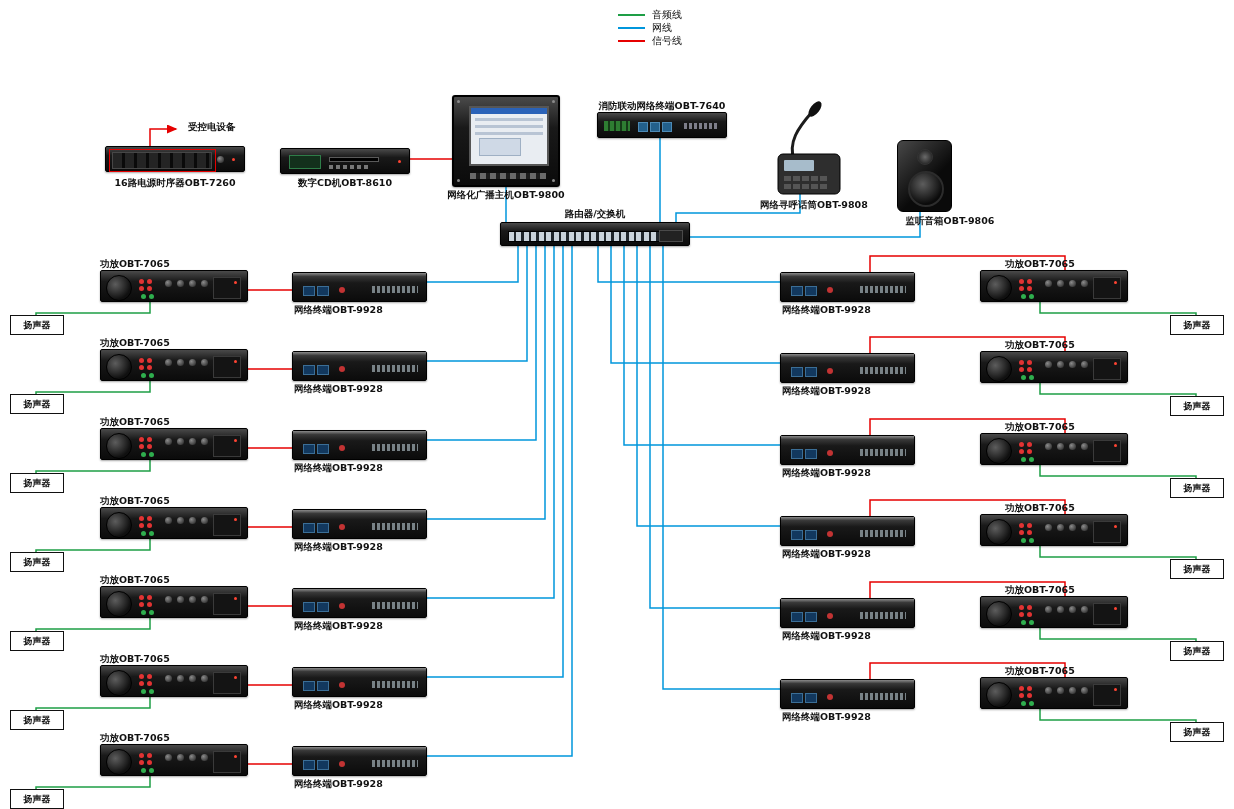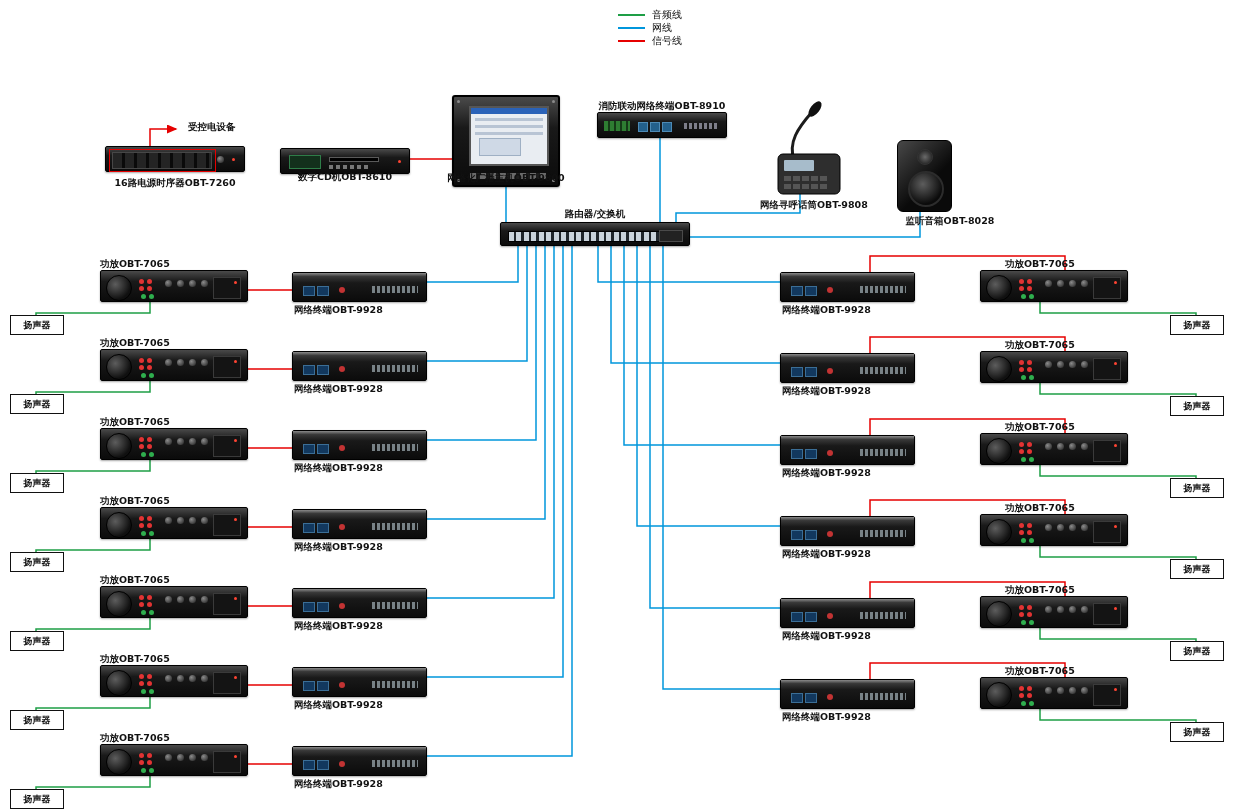--- a/index.html
+++ b/index.html
@@ -157,46 +157,46 @@
   </div>
   <div class="lbl center" style="left:95px;top:177px;width:160px">16路电源时序器OBT-7260</div>
   <div class="lbl" style="left:188px;top:121px">受控电设备</div>
 
   <div class="dev rack cd" style="left:280px;top:148px">
     <span class="disp"></span>
     <span class="slot"></span>
     <span class="btnrow"></span>
     <span class="led" style="right:8px;top:11px"></span>
   </div>
-  <div class="lbl center" style="left:275px;top:171px;width:140px">数字CD机OBT-8610</div>
+  <div class="lbl center" style="left:275px;top:177px;width:140px">数字CD机OBT-8610</div>
 
   <div class="dev rack host" style="left:452px;top:95px">
     <span class="screw" style="left:3px;top:3px"></span>
     <span class="screw" style="right:3px;top:3px"></span>
     <span class="screw" style="left:3px;bottom:3px"></span>
     <span class="screw" style="right:3px;bottom:3px"></span>
     <span class="screen">
       <span class="bar"></span>
       <span class="sline" style="top:10px"></span>
       <span class="sline" style="top:17px"></span>
       <span class="sline" style="top:24px"></span>
       <span class="swin"></span>
     </span>
     <span class="btns"></span>
   </div>
-  <div class="lbl center" style="left:444px;top:172px;width:124px">网络化广播主机OBT-9800</div>
+  <div class="lbl center" style="left:444px;top:189px;width:124px">网络化广播主机OBT-9800</div>
 
   <div class="dev rack fire" style="left:597px;top:112px">
     <span class="gblock"></span>
     <span class="bport" style="left:40px"></span>
     <span class="bport" style="left:52px"></span>
     <span class="bport" style="left:64px"></span>
     <span class="ftxt"></span>
   </div>
-  <div class="lbl center" style="left:585px;top:100px;width:154px">消防联动网络终端OBT-8910</div>
+  <div class="lbl center" style="left:585px;top:100px;width:154px">消防联动网络终端OBT-7640</div>
 
   <div class="dev mic" style="left:772px;top:98px">
     <svg width="80" height="100" viewBox="0 0 80 100">
       <path d="M22,62 C16,44 26,30 40,14" stroke="#1c1c1c" stroke-width="3" fill="none"></path>
       <ellipse cx="43" cy="11" rx="9" ry="4.5" transform="rotate(-52 43 11)" fill="#111"></ellipse>
       <rect x="6" y="56" width="62" height="40" rx="5" fill="#2e2e2e" stroke="#000"></rect>
       <rect x="12" y="62" width="30" height="11" rx="1" fill="#a7bccb"></rect>
       <g fill="#555">
         <rect x="12" y="78" width="7" height="5"></rect>
           <rect x="21" y="78" width="7" height="5"></rect>
@@ -210,21 +210,21 @@
         <rect x="48" y="86" width="7" height="5"></rect>
       </g>
     </svg>
   </div>
   <div class="lbl center" style="left:760px;top:199px;width:104px">网络寻呼话筒OBT-9808</div>
 
   <div class="dev monitor" style="left:897px;top:140px">
     <span class="tweeter"></span>
     <span class="woofer"></span>
   </div>
-  <div class="lbl center" style="left:895px;top:215px;width:110px">监听音箱OBT-8028</div>
+  <div class="lbl center" style="left:895px;top:215px;width:110px">监听音箱OBT-9806</div>
 
   <div class="dev rack switch" style="left:500px;top:222px">
     <span class="ports"></span>
     <span class="swpanel"></span>
   </div>
   <div class="lbl center" style="left:500px;top:208px;width:190px">路由器/交换机</div>
 
 <div class="dev rack amp" style="left: 100px; top: 270px;">
       <span class="grille"></span>
       <span class="post red" style="left:38px;top:8px"></span>

